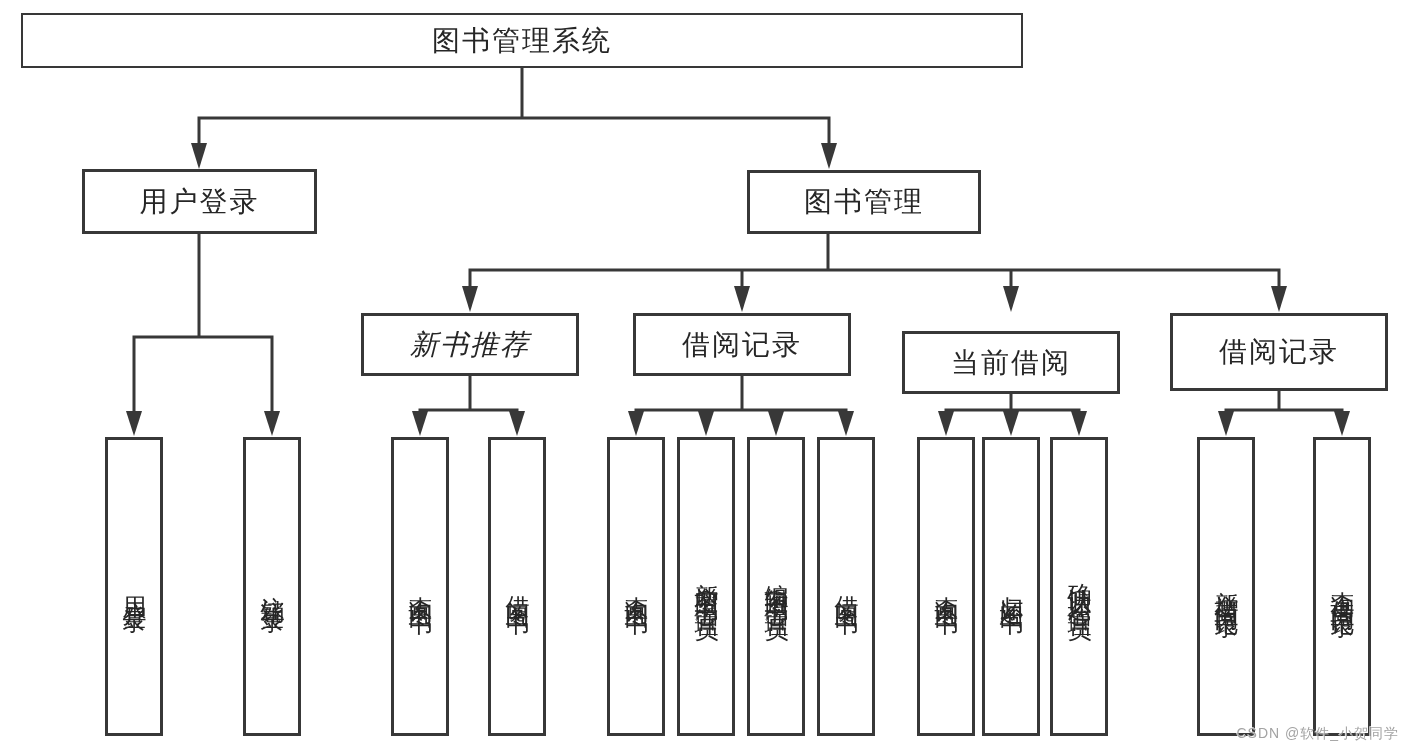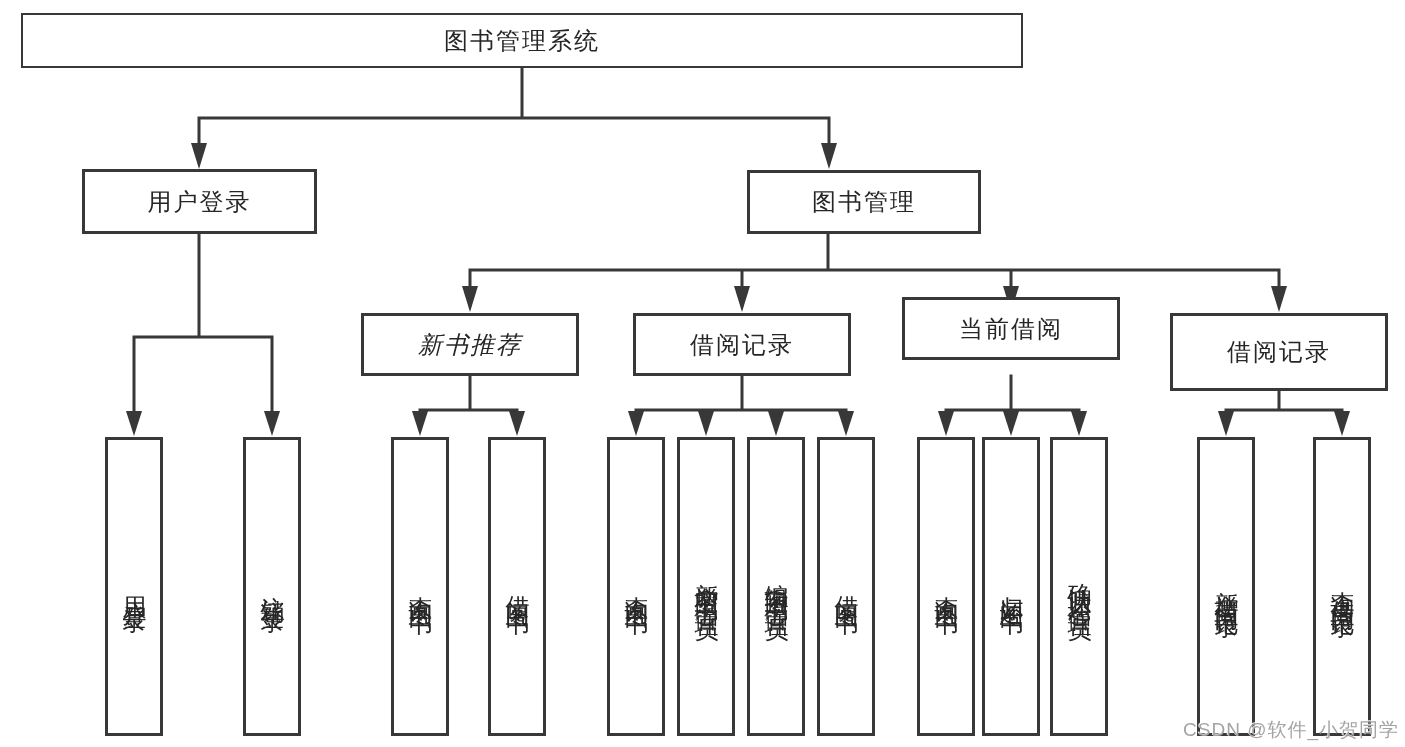--- a/index.html
+++ b/index.html
@@ -13,33 +13,33 @@
   }
   .connectors{position:absolute;left:0;top:0;width:1405px;height:747px;}
   .node{
     position:absolute;
     box-sizing:border-box;
     background:#ffffff;
     border:3px solid #383838;
     display:flex;align-items:center;justify-content:center;
     text-align:center;
   }
-  .hbox{font-size:24px;letter-spacing:2px;}
+  .hbox{font-size:28px;letter-spacing:2px;}
   .root{border-width:2.5px;}
   .vbox{
     writing-mode:vertical-rl;
     text-orientation:mixed;
     font-size:24px;
     letter-spacing:5px;
     line-height:1.2;
   }
   .watermark{
     position:absolute;
     right:6px;bottom:4px;
-    font-size:19px;
+    font-size:14px;
     color:#a3a3a3;
     letter-spacing:1px;
     text-shadow:-1px -1px 0 rgba(255,255,255,0.85);
     white-space:nowrap;
   }
 </style>
 </head>
 <body>
 
 <div class="stage">
@@ -87,21 +87,21 @@
   <div class="node hbox" style="left:711px;top:170px;width:234px;height:64px;margin-left:36px;">
     <span>图书管理</span>
   </div>
 
   <div class="node hbox" style="left:361px;top:313px;width:218px;height:63px;font-style:italic;">
     <span>新书推荐</span>
   </div>
   <div class="node hbox" style="left:633px;top:313px;width:218px;height:63px;">
     <span>借阅记录</span>
   </div>
-  <div class="node hbox" style="left:902px;top:297px;width:218px;height:63px;">
+  <div class="node hbox" style="left:902px;top:331px;width:218px;height:63px;">
     <span>当前借阅</span>
   </div>
   <div class="node hbox" style="left:1170px;top:313px;width:218px;height:78px;">
     <span>借阅记录</span>
   </div>
 
   <div class="node vbox" style="left:105px;top:437px;width:58px;height:299px;">
     <span>用户登录</span>
   </div>
   <div class="node vbox" style="left:243px;top:437px;width:58px;height:299px;">

